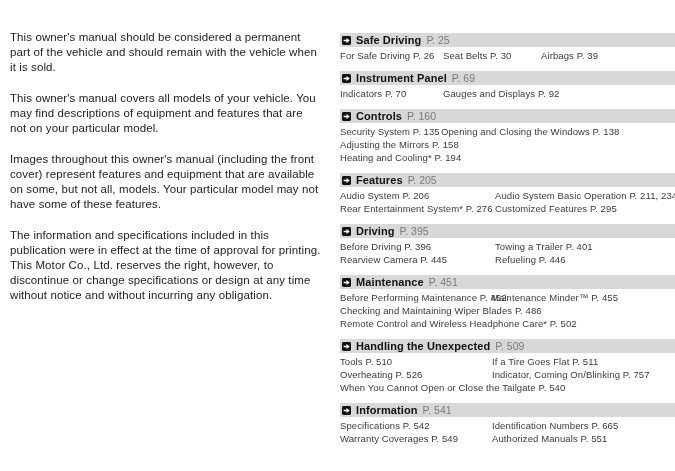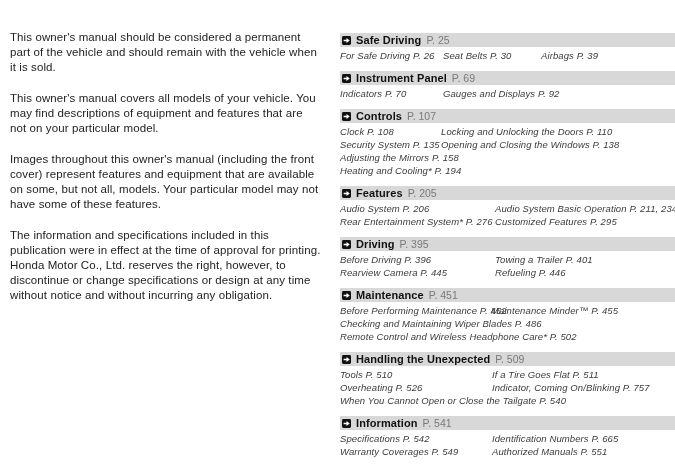--- a/index.html
+++ b/index.html
@@ -58,42 +58,41 @@
   }
   .toc-page {
     font-size: 10.5px;
     color: #7a7a7a;
     margin-left: 5px;
     white-space: nowrap;
   }
   .toc-row {
     display: flex;
     line-height: 13px;
-    font-style: italic;
   }
   .toc-cell {
     flex: none;
     font-size: 9.5px;
     color: #3b3b3b;
     white-space: nowrap;
     letter-spacing: 0.1px;
   }
   .toc-cell:nth-child(1) { width: var(--c1, 103px); }
   .toc-cell:nth-child(2) { width: var(--c2, 98px); }
   .toc-cell:nth-child(3) { width: auto; }
 </style>
 </head>
 <body>
 
 <div class="page">
   <div class="intro-col">
       <p class="para">This owner's manual should be considered a permanent part of the vehicle and should remain with the vehicle when it is sold.</p>
       <p class="para">This owner's manual covers all models of your vehicle. You may find descriptions of equipment and features that are not on your particular model.</p>
       <p class="para">Images throughout this owner's manual (including the front cover) represent features and equipment that are available on some, but not all, models. Your particular model may not have some of these features.</p>
-      <p class="para">The information and specifications included in this publication were in effect at the time of approval for printing. Honda Motor Co., Ltd. reserves the right, however, to discontinue or change specifications or design at any time without notice and without incurring any obligation.</p>
+      <p class="para">The information and specifications included in this publication were in effect at the time of approval for printing. This Motor Co., Ltd. reserves the right, however, to discontinue or change specifications or design at any time without notice and without incurring any obligation.</p>
     </div>
   <div class="toc-col">
       <section class="toc-section" style="--c1: 103px; --c2: 98px;">
     <div class="toc-header">
       <span class="toc-icon">
         <svg viewBox="0 0 10 10" xmlns="http://www.w3.org/2000/svg">
           <rect x="0" y="0" width="10" height="10" rx="1.6" fill="#111111"></rect>
           <polygon points="1.8,4.1 5,4.1 5,2.2 8.6,5 5,7.8 5,5.9 1.8,5.9" fill="#ffffff"></polygon>
         </svg>
       </span>
@@ -128,27 +127,23 @@
   </section>
       <section class="toc-section" style="--c1: 101px; --c2: 98px;">
     <div class="toc-header">
       <span class="toc-icon">
         <svg viewBox="0 0 10 10" xmlns="http://www.w3.org/2000/svg">
           <rect x="0" y="0" width="10" height="10" rx="1.6" fill="#111111"></rect>
           <polygon points="1.8,4.1 5,4.1 5,2.2 8.6,5 5,7.8 5,5.9 1.8,5.9" fill="#ffffff"></polygon>
         </svg>
       </span>
       <span class="toc-title">Controls</span>
-      <span class="toc-page">P. 107</span>
-    </div>
-    <div class="toc-rows">
-          <div class="toc-row">
-            <span class="toc-cell">Clock P. 108</span>
-            <span class="toc-cell">Locking and Unlocking the Doors P. 110</span>
-          </div>
+      <span class="toc-page">P. 160</span>
+    </div>
+    <div class="toc-rows">
           <div class="toc-row">
             <span class="toc-cell">Security System P. 135</span>
             <span class="toc-cell">Opening and Closing the Windows P. 138</span>
           </div>
           <div class="toc-row">
             <span class="toc-cell">Adjusting the Mirrors P. 158</span>
           </div>
           <div class="toc-row">
             <span class="toc-cell">Heating and Cooling* P. 194</span>
           </div>

